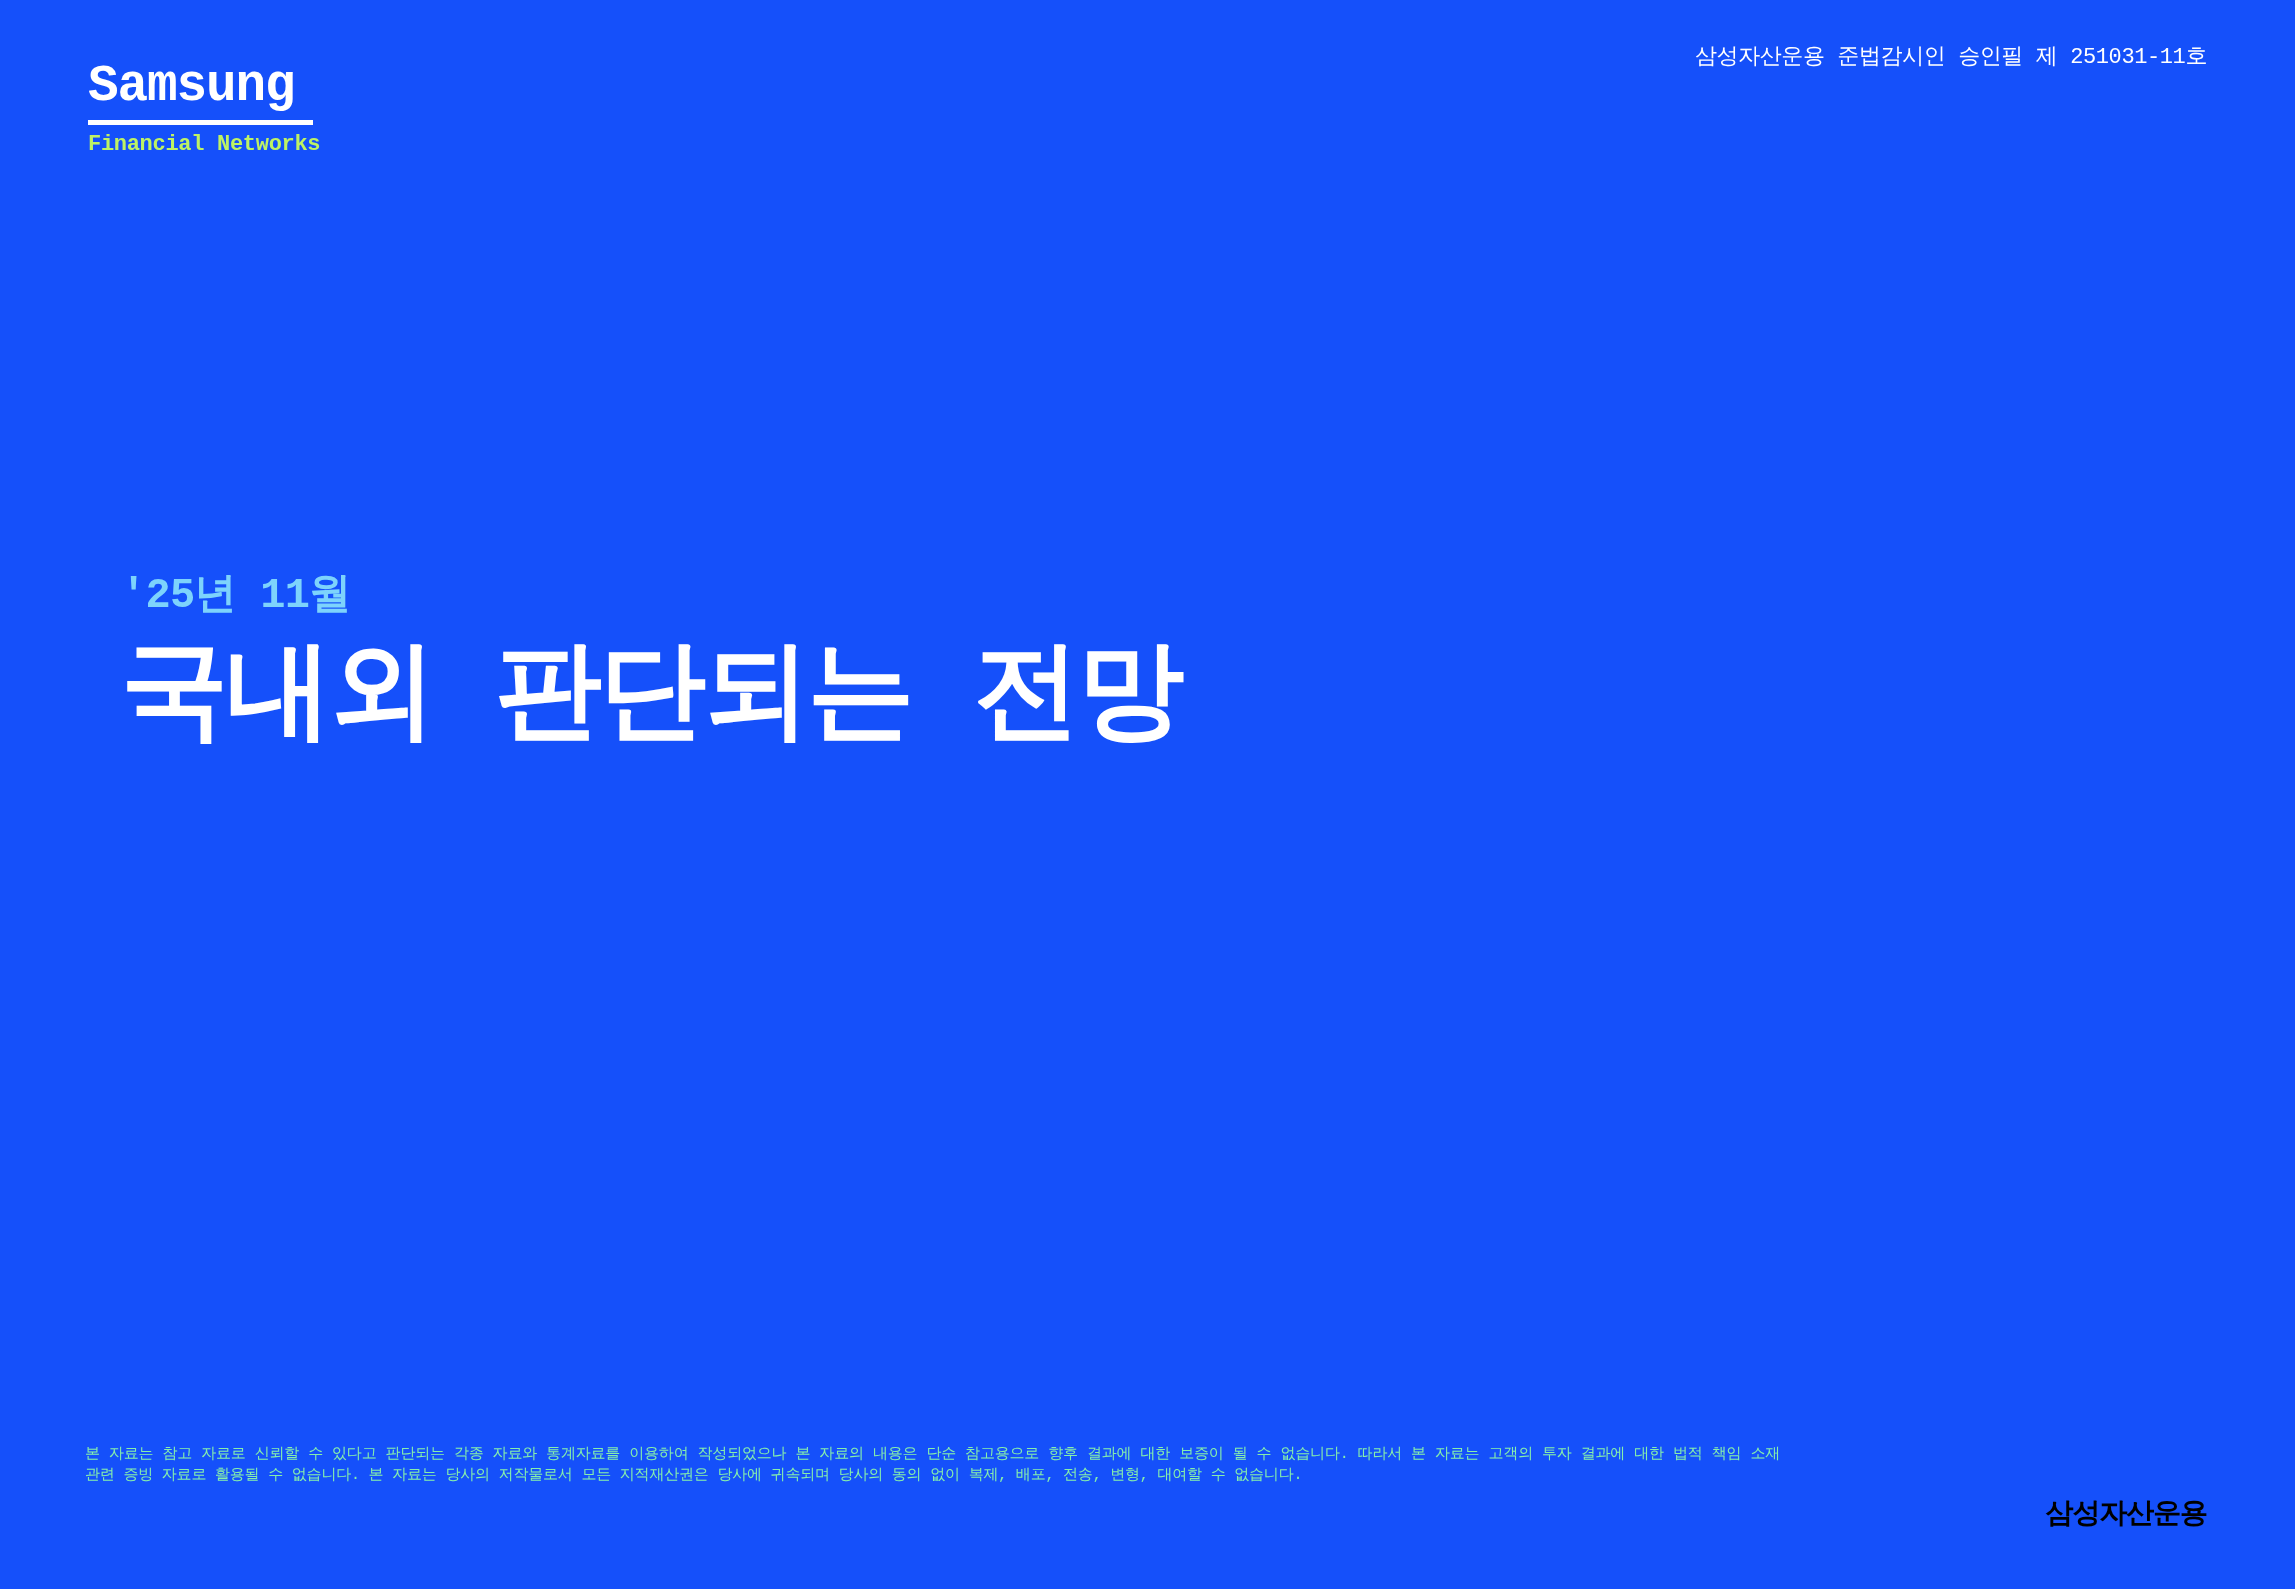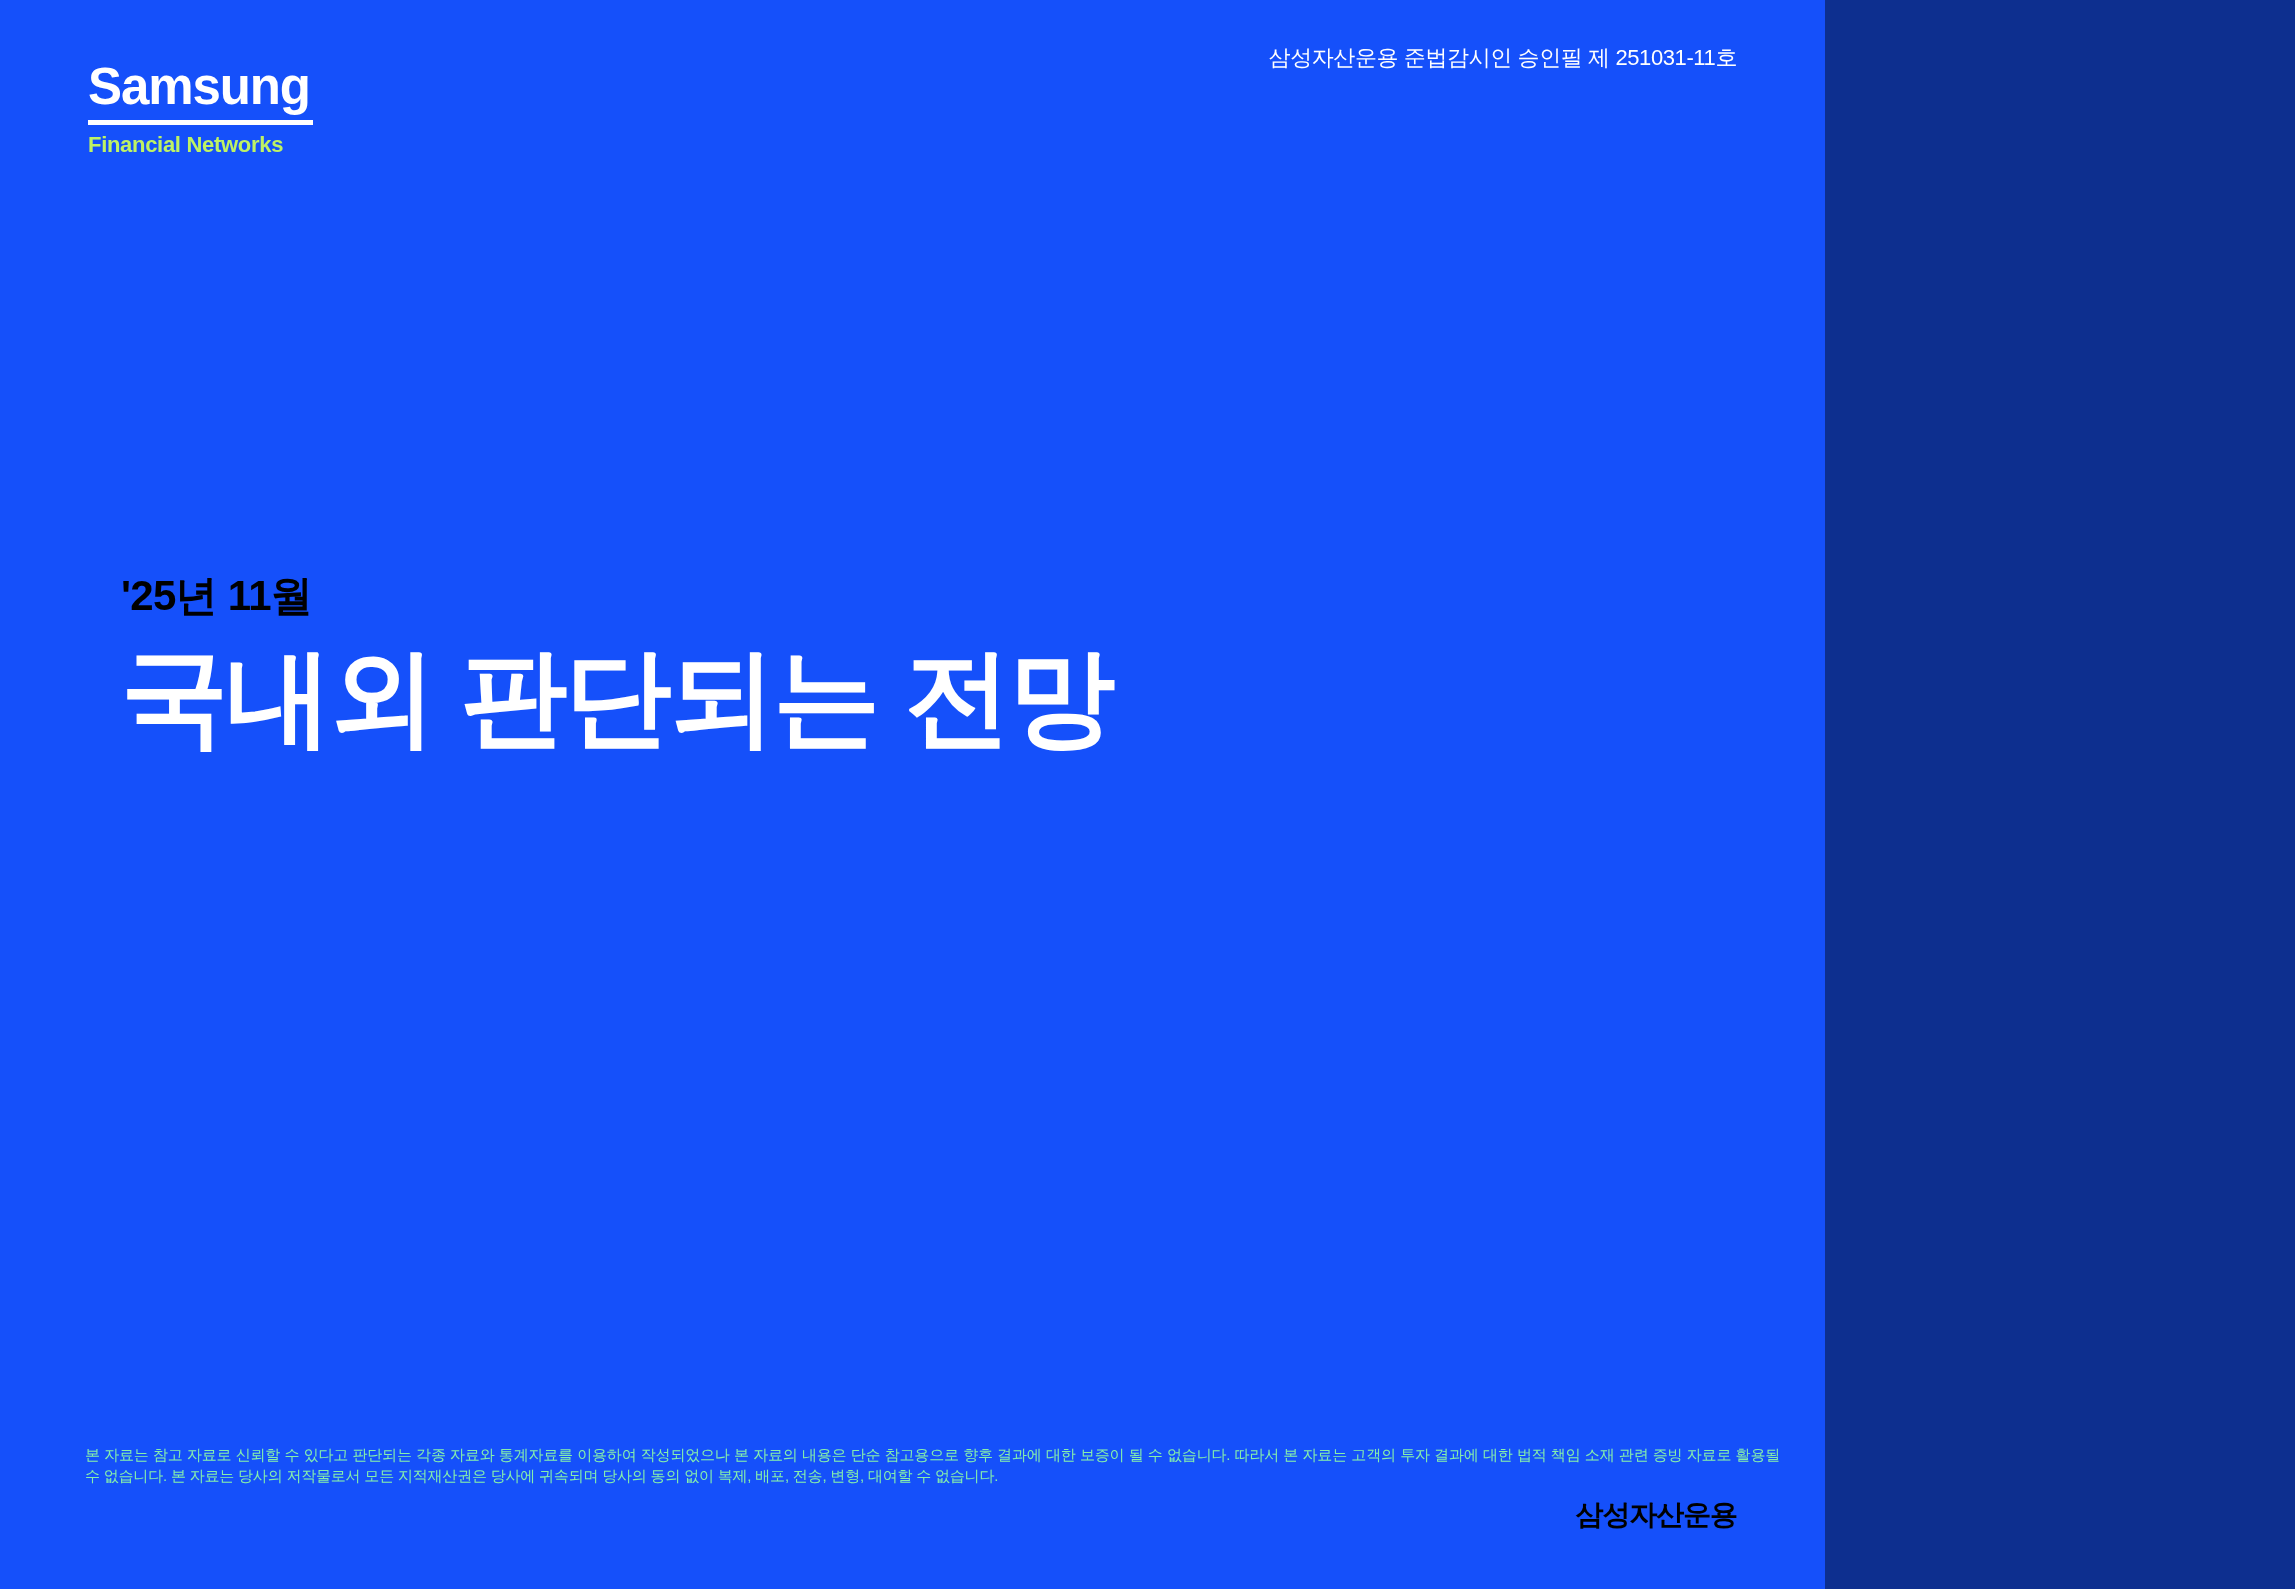--- a/index.html
+++ b/index.html
@@ -3,25 +3,25 @@
 <meta charset="utf-8">
 <title>국내외 주식시장 전망</title>
 <style>
   html, body {
     margin: 0;
     padding: 0;
     background: #0d2f8f;
   }
   #slide {
     position: relative;
-    width: 1825px;
+    width: 2295px;
     height: 1589px;
     overflow: hidden;
     background: #1550fa;
-    font-family: Liberation Sans, sans-serif;
+    font-family: Liberation Mono, monospace;
     color: #ffffff;
     -webkit-font-smoothing: antialiased;
   }
 
   
   #brand {
     position: absolute;
     left: 88px;
     top: 62px;
     width: 304px;
@@ -72,21 +72,21 @@
     left: 121px;
     top: 574px;
     width: 1695px;
   }
   #hero-eyebrow {
     display: block;
     font-size: 42px;
     line-height: 1.05;
     font-weight: 700;
     letter-spacing: -0.7px;
-    color: #000000;
+    color: #7dd3fc;
     white-space: nowrap;
     margin: 0 0 25.4px 0;
   }
   #hero-title {
     display: block;
     font-size: 107px;
     line-height: 1.02;
     font-weight: 700;
     letter-spacing: -2.8px;
     color: #ffffff;

